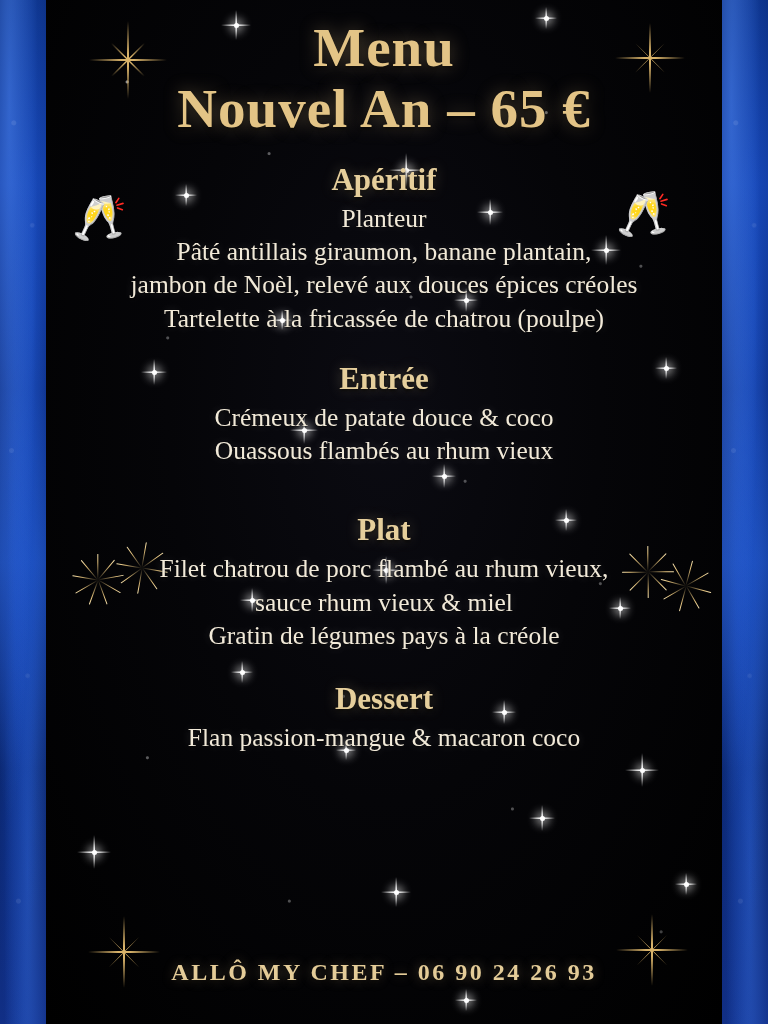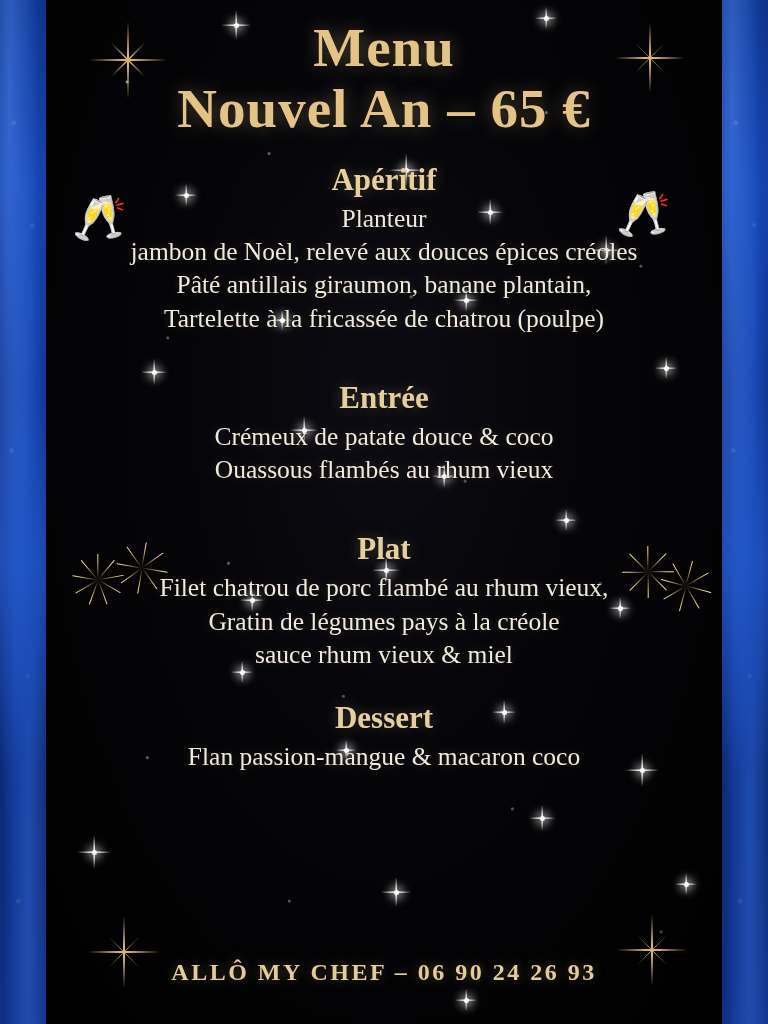--- a/index.html
+++ b/index.html
@@ -418,36 +418,36 @@
     <div class="content">
 
       <h1 class="title">
         <span>Menu</span>
         <span class="line2">Nouvel An – 65 €</span>
       </h1>
 
       <div class="section" style="margin-top:22px;">
         <div class="section-title">Apéritif</div>
         <p class="item">Planteur</p>
+        <p class="item">Pâté antillais giraumon, banane plantain,</p>
         <p class="item">jambon de Noèl, relevé aux douces épices créoles</p>
-        <p class="item">Pâté antillais giraumon, banane plantain,</p>
         <p class="item">Tartelette à la fricassée de chatrou (poulpe)</p>
       </div>
 
-      <div class="section" style="margin-top:44px;">
+      <div class="section" style="margin-top:25px;">
         <div class="section-title">Entrée</div>
         <p class="item">Crémeux de patate douce &amp; coco</p>
         <p class="item">Ouassous flambés au rhum vieux</p>
       </div>
 
       <div class="section" style="margin-top:44px;">
         <div class="section-title">Plat</div>
         <p class="item">Filet chatrou de porc flambé au rhum vieux,</p>
+        <p class="item">sauce rhum vieux &amp; miel</p>
         <p class="item">Gratin de légumes pays à la créole</p>
-        <p class="item">sauce rhum vieux &amp; miel</p>
       </div>
 
       <div class="section" style="margin-top:28px;">
         <div class="section-title">Dessert</div>
         <p class="item">Flan passion-mangue &amp; macaron coco</p>
       </div>
 
       <div class="footer">ALLÔ MY CHEF – 06 90 24 26 93</div>
 
     </div>

